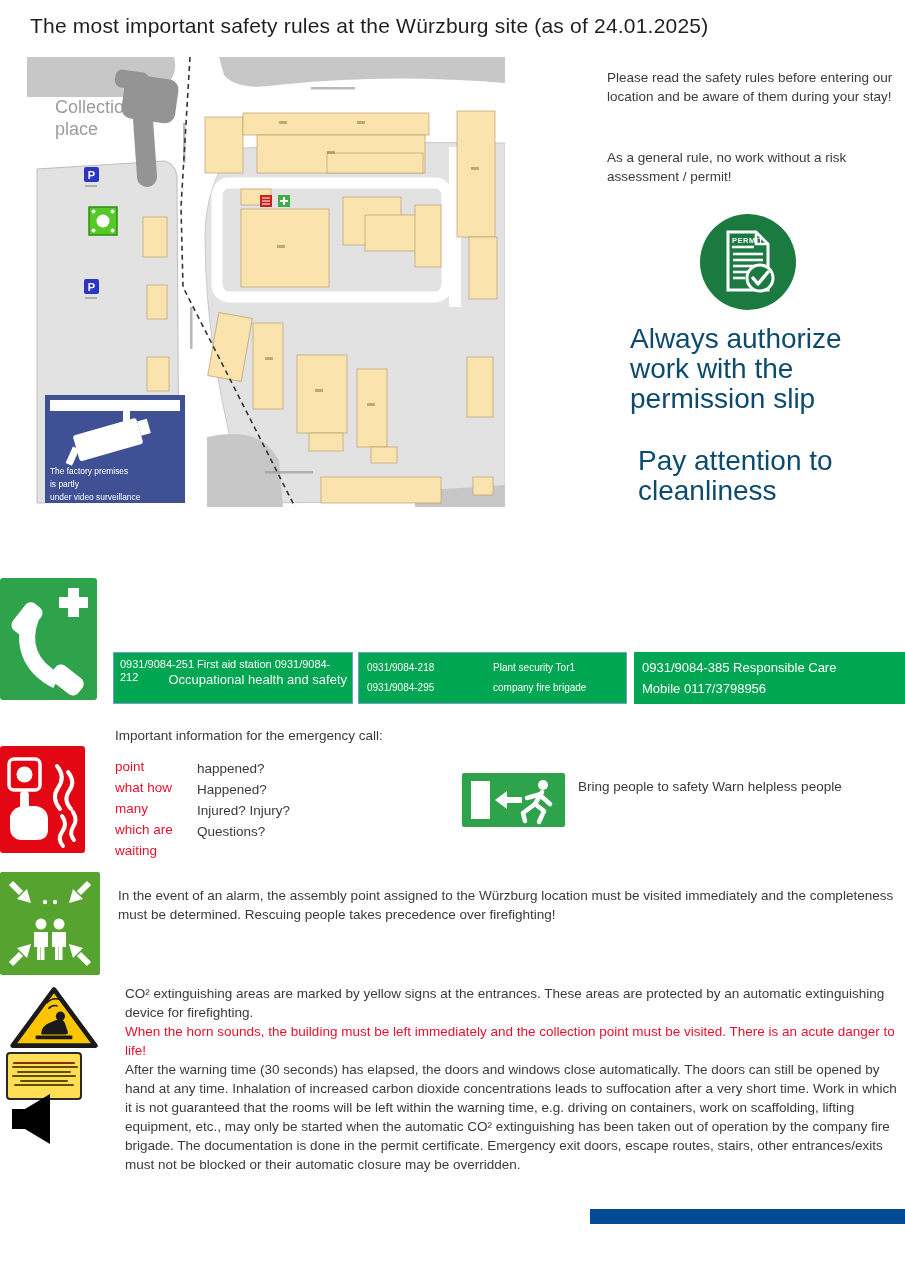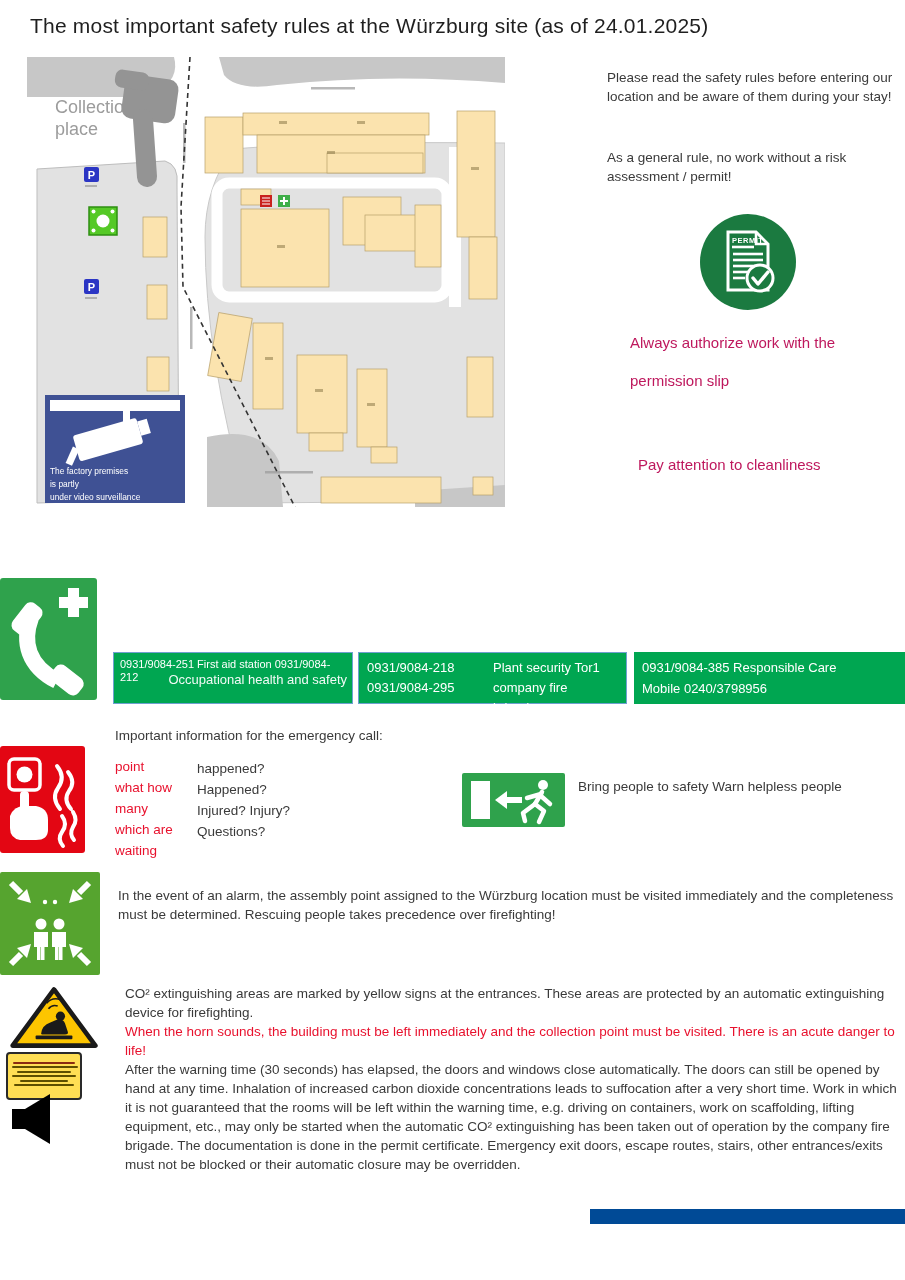--- a/index.html
+++ b/index.html
@@ -3,27 +3,27 @@
 <meta charset="utf-8">
 <style>
   *{box-sizing:border-box;margin:0;padding:0}
   html,body{background:#fff}
   body{font-family:"Liberation Sans",sans-serif;color:#3a3a3a}
   .page{position:relative;width:905px;height:1224px;background:#fff;overflow:hidden}
   .abs{position:absolute}
   .title{font-size:21px;color:#1f1f1f;letter-spacing:.2px}
   .body-text{font-size:13.5px;line-height:19px;color:#3a3a3a}
   .red{color:#E8112D}
-  .big-note{font-size:15px;line-height:38px;color:#be185d}
+  .big-note{font-size:28px;line-height:30px;color:#0c4a6e}
   .emg-line{font-size:13.5px;line-height:24px;width:312px}
   .gcell{position:absolute;top:0;height:52px;background:#00A651;color:#fff}
   .gcell.bordered{border:1.5px solid #6FA0D0}
   .cell1-main{display:block;font-size:11px;padding:5px 6px 0 6px;line-height:13px}
   .cell1-sub{position:absolute;right:5px;bottom:16px;font-size:13px;opacity:.95}
-  .cell2-grid{display:grid;grid-template-columns:126px 1fr;padding:5px 12px 0 8px;font-size:13px;line-height:20px}
+  .cell2-grid{display:grid;grid-template-columns:126px 1fr;padding:5px 12px 0 8px;font-size:10px;line-height:20px}
   .cell3{padding:5px 8px 8px 8px;font-size:13px;line-height:21px}
   .qcol{font-size:13.5px;line-height:21px}
   .qcol span{display:block}
   .warn-label{background:#FFDE54;border:2px solid #2a2a2a;border-radius:4px;padding:5px 4px}
   .warn-line{height:2px;margin:2.5px auto;background:#5d4e00;border-radius:1px}
   .warn-line.r{background:#8a2a12}
   .basf-box{background:#004A96;width:315px;height:71px;padding:13px 0 0 30px}
   .basf-row{display:flex;align-items:center}
   .basf-sq-outline{width:17px;height:17px;border:4px solid #fff;display:inline-block}
   .basf-sq-solid{width:9px;height:9px;background:#fff;display:inline-block;margin-left:5px}
@@ -198,21 +198,21 @@
           <span style="display:block">0931/9084-295</span>
         </div>
         <div>
           <span style="display:block">Plant security Tor1</span>
           <span style="display:block">company fire brigade</span>
         </div>
       </div>
     </div>
     <div class="gcell cell3" style="left:634px;width:271px">
       <span style="display:block">0931/9084-385 Responsible Care</span>
-      <span style="display:block">Mobile 0240/3798956</span>
+      <span style="display:block">Mobile 0117/3798956</span>
     </div>
   </div>
 
   <div class="abs body-text" style="left:115px;top:726px;width:400px">Important information for the emergency call:</div>
 
   <svg class="abs" style="left:0;top:746px" width="85" height="107" viewBox="0 0 85 107">
     <rect width="85" height="107" rx="3" fill="#E30613"></rect>
     <rect x="9" y="13" width="31" height="31" rx="5" fill="none" stroke="#fff" stroke-width="3.5"></rect>
     <circle cx="24.5" cy="28.5" r="8" fill="#fff"></circle>
     <g fill="#fff">

